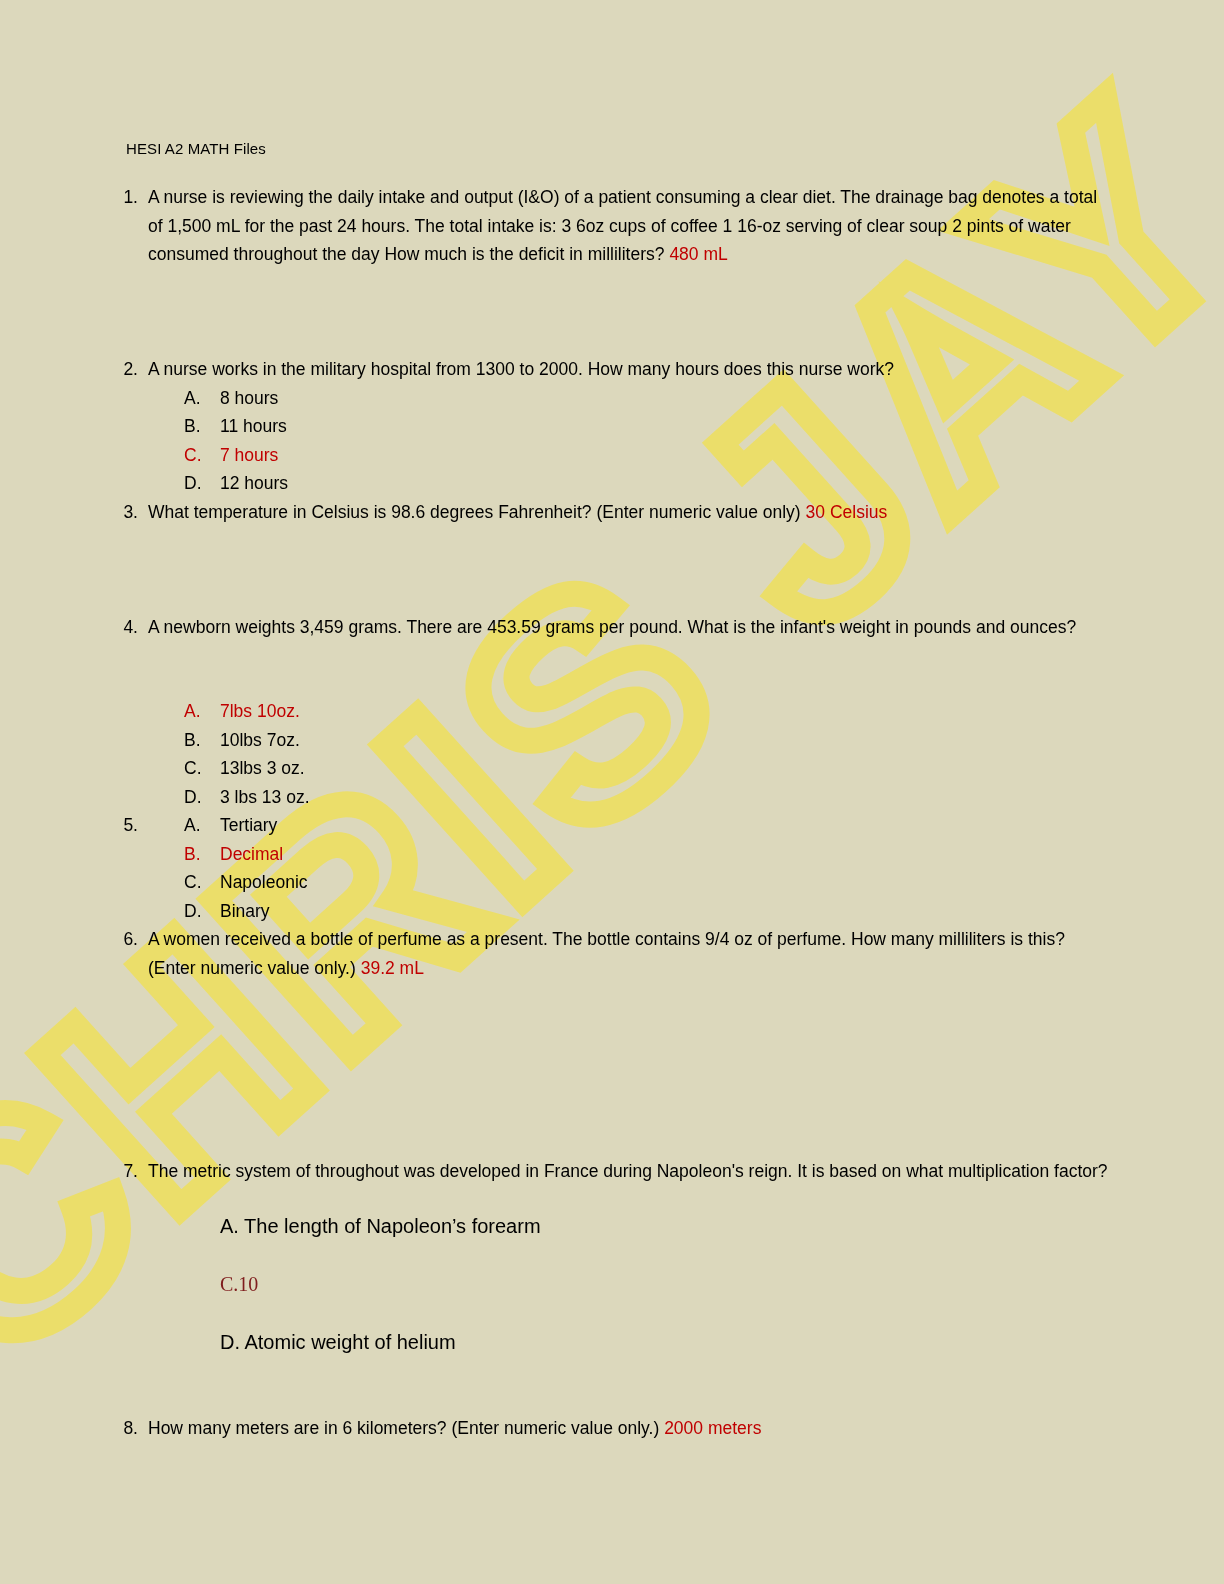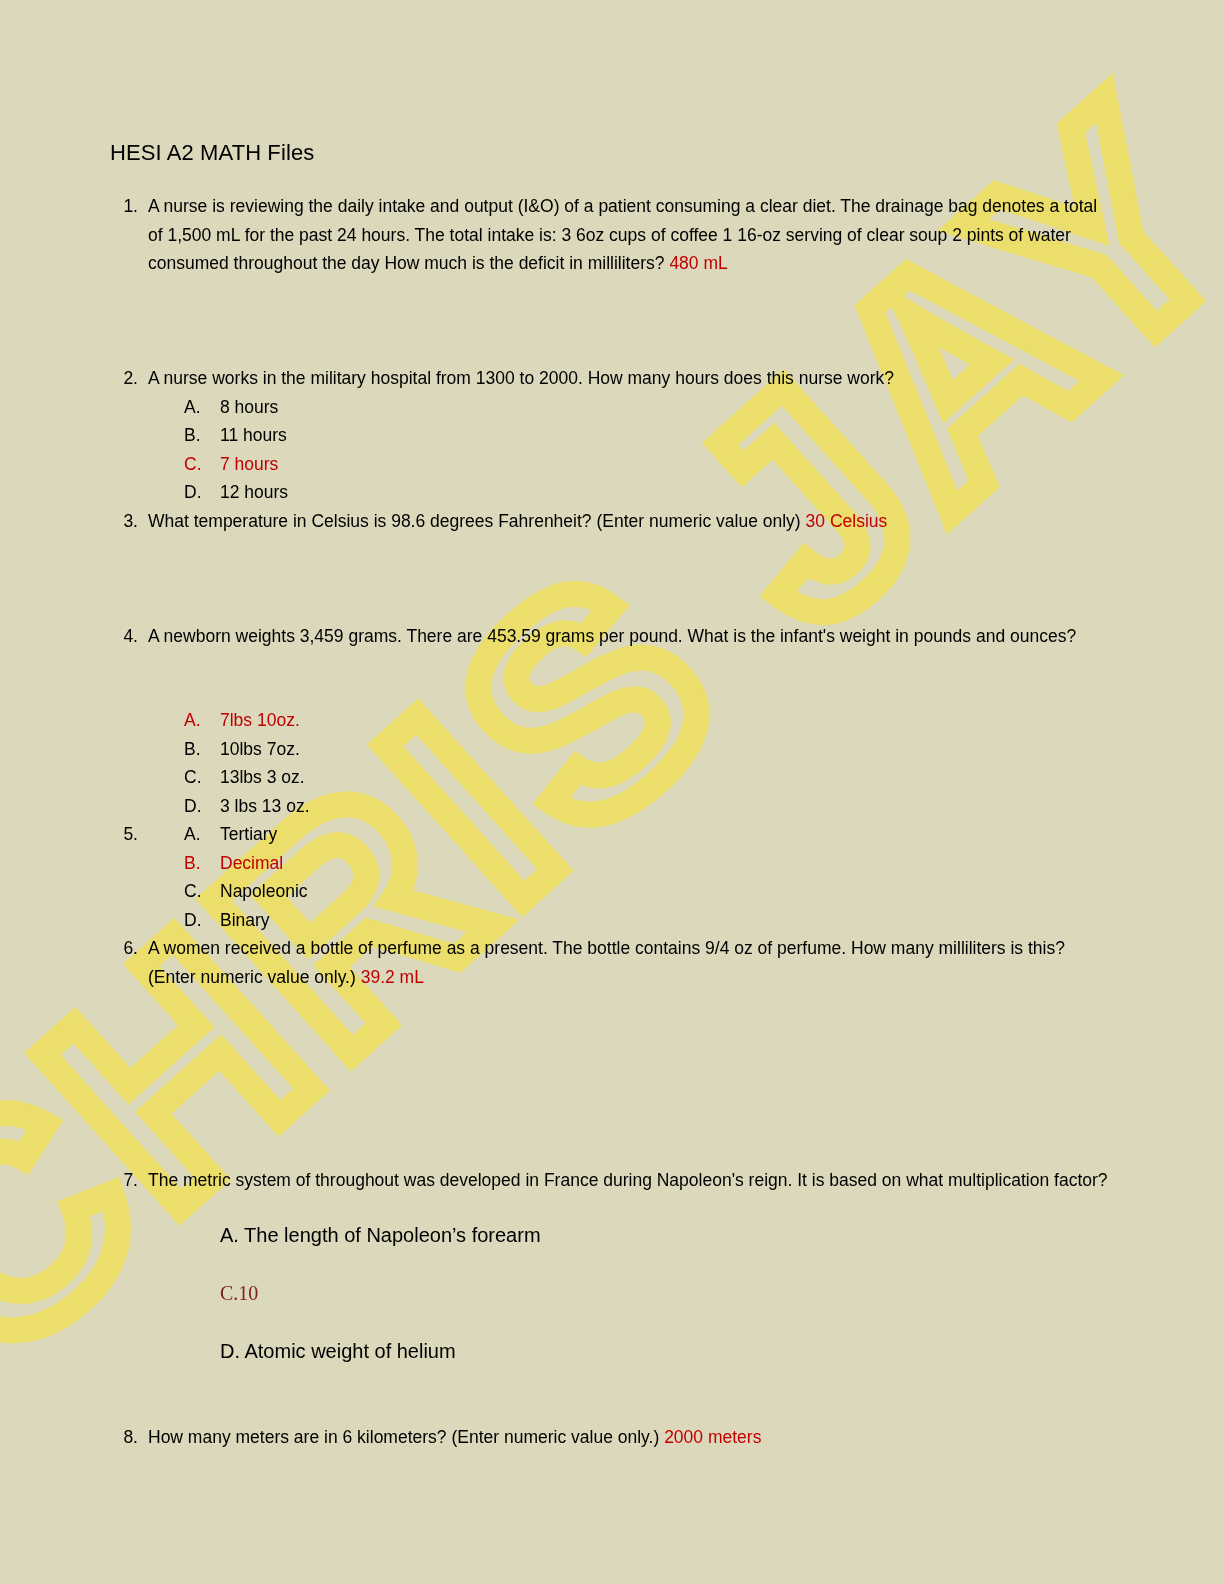--- a/index.html
+++ b/index.html
@@ -29,23 +29,23 @@
     width: 1224px;
     height: 1584px;
     pointer-events: none;
     z-index: 5;
   }
   .content {
     position: relative;
     z-index: 10;
   }
   .doc-title {
-    font-size: 22px;
+    font-size: 15px;
     letter-spacing: 0.1px;
-    margin: 0 0 26px 0;
+    margin: 0 0 26px 16px;
   }
   ol.qlist {
     list-style: none;
     margin: 0;
     padding: 0;
   }
   li.q {
     position: relative;
     padding-left: 38px;
     font-size: 17.5px;

